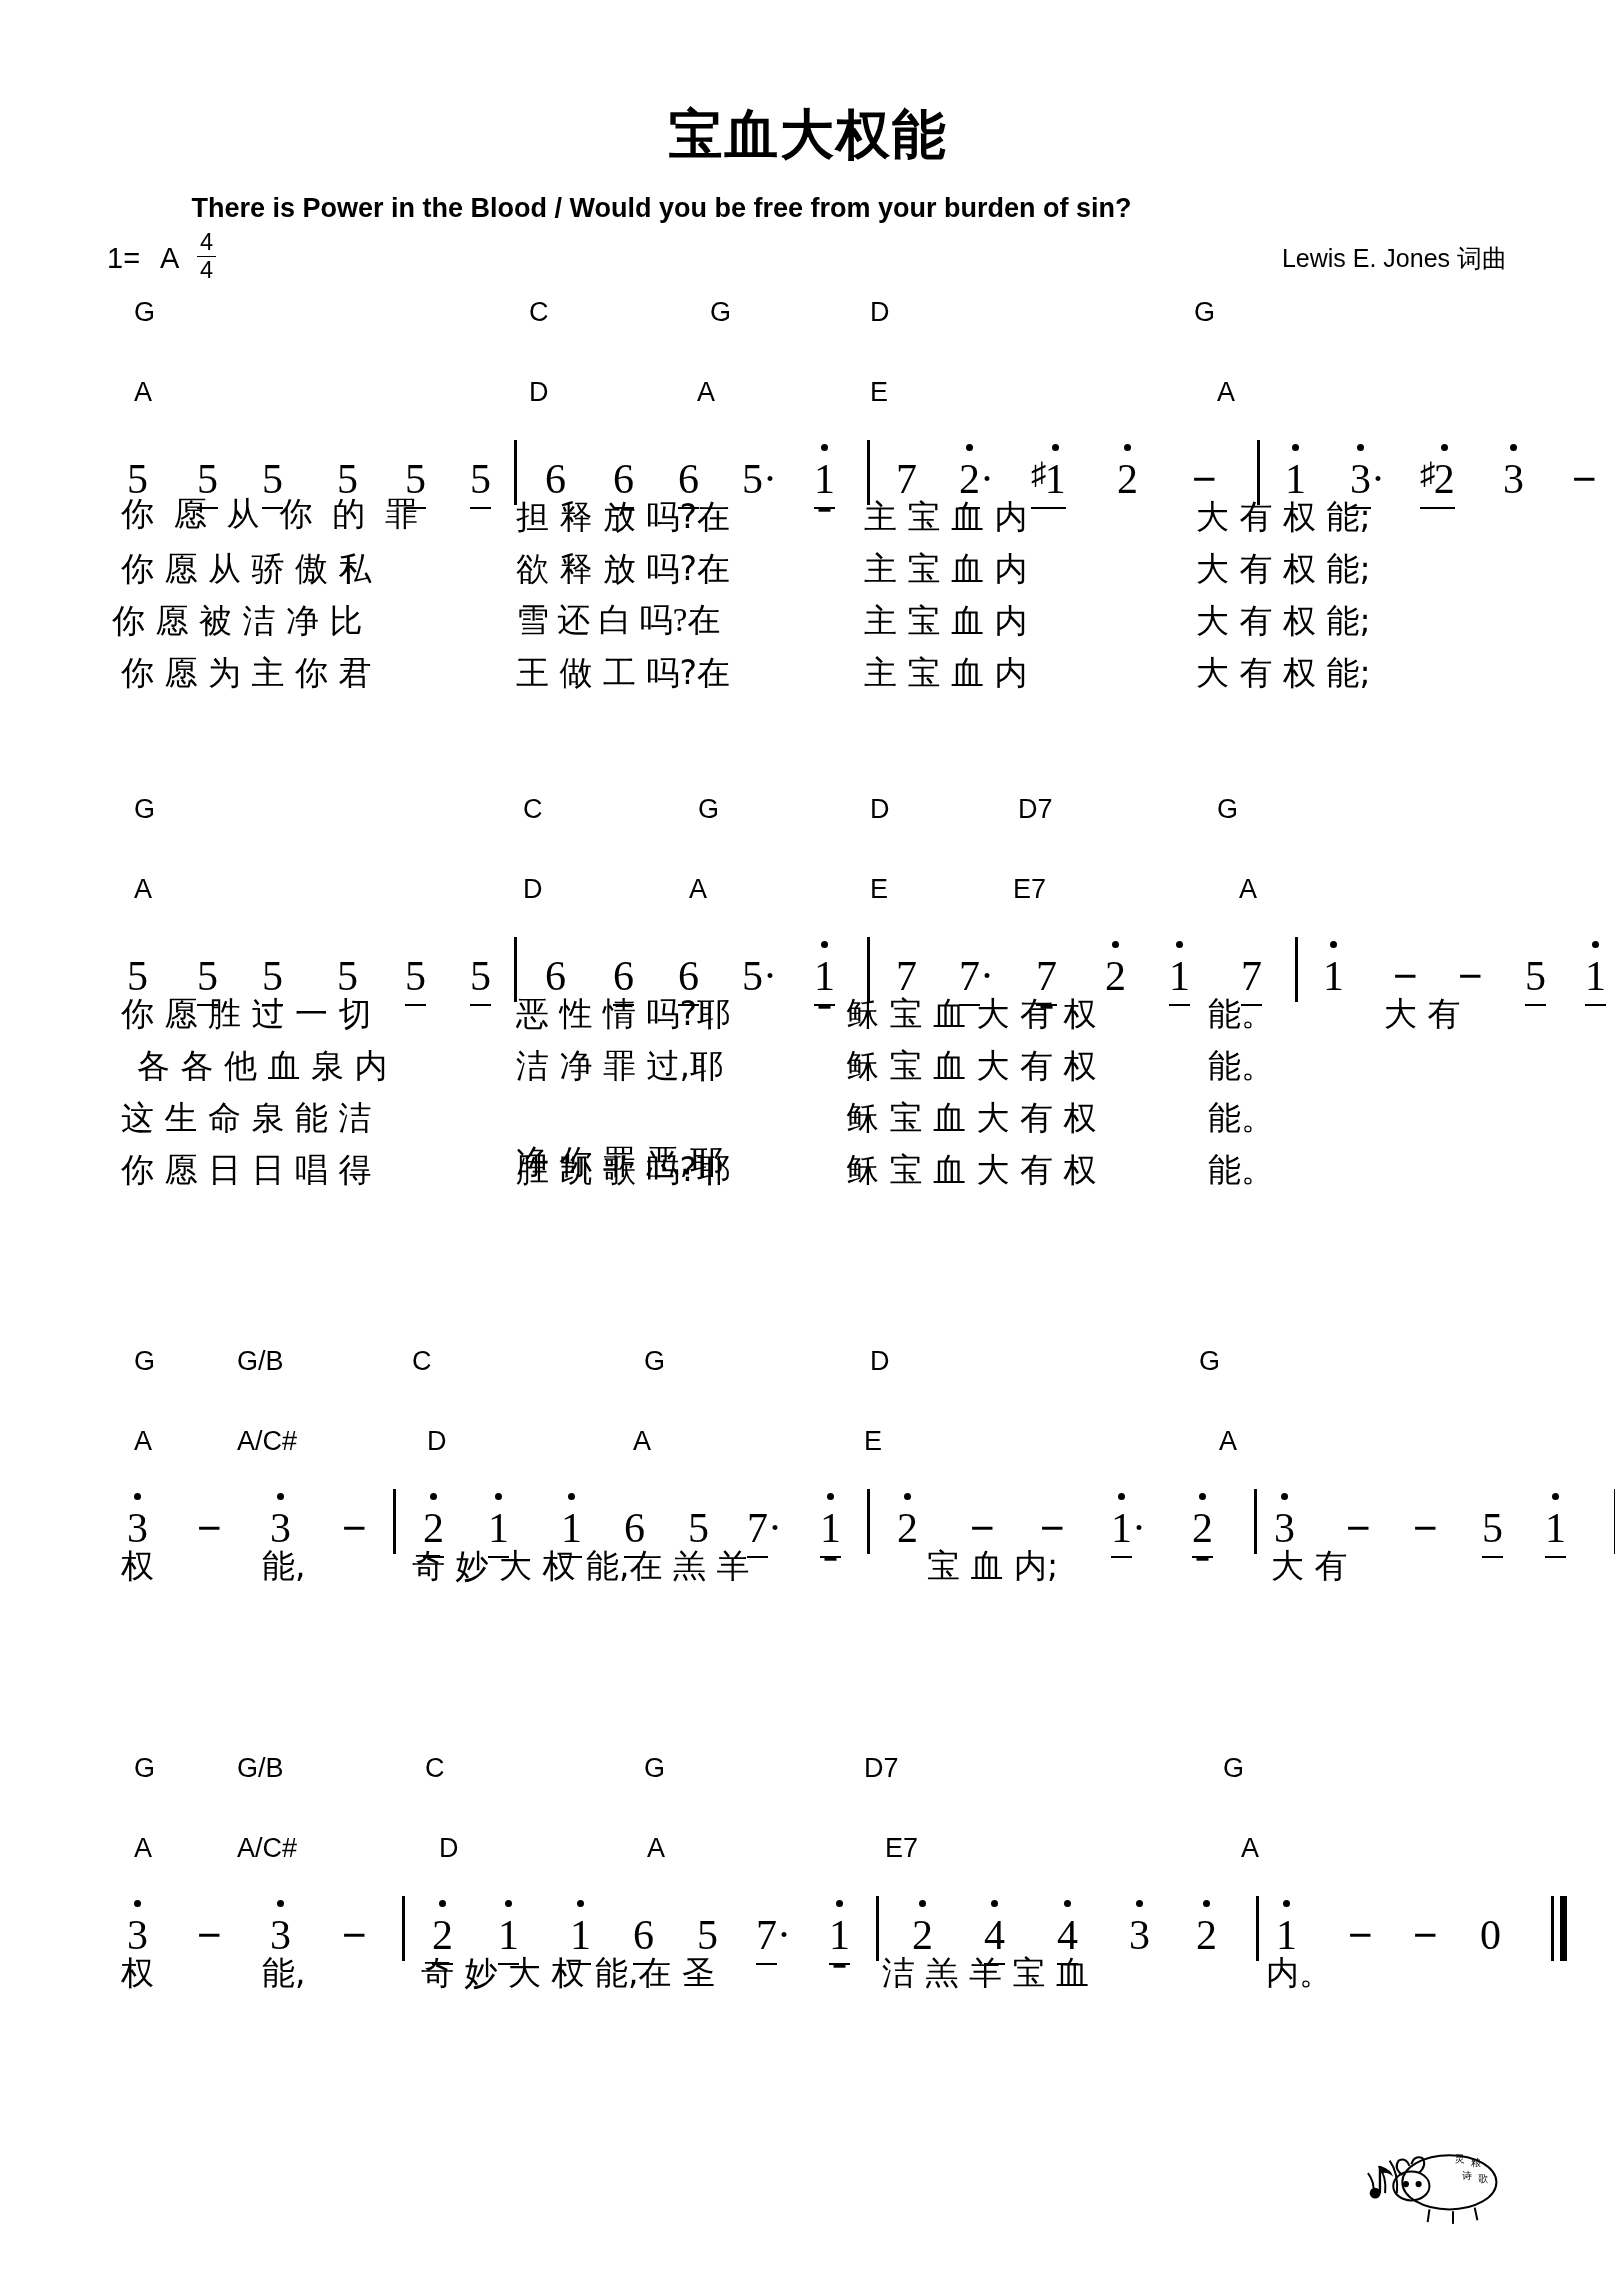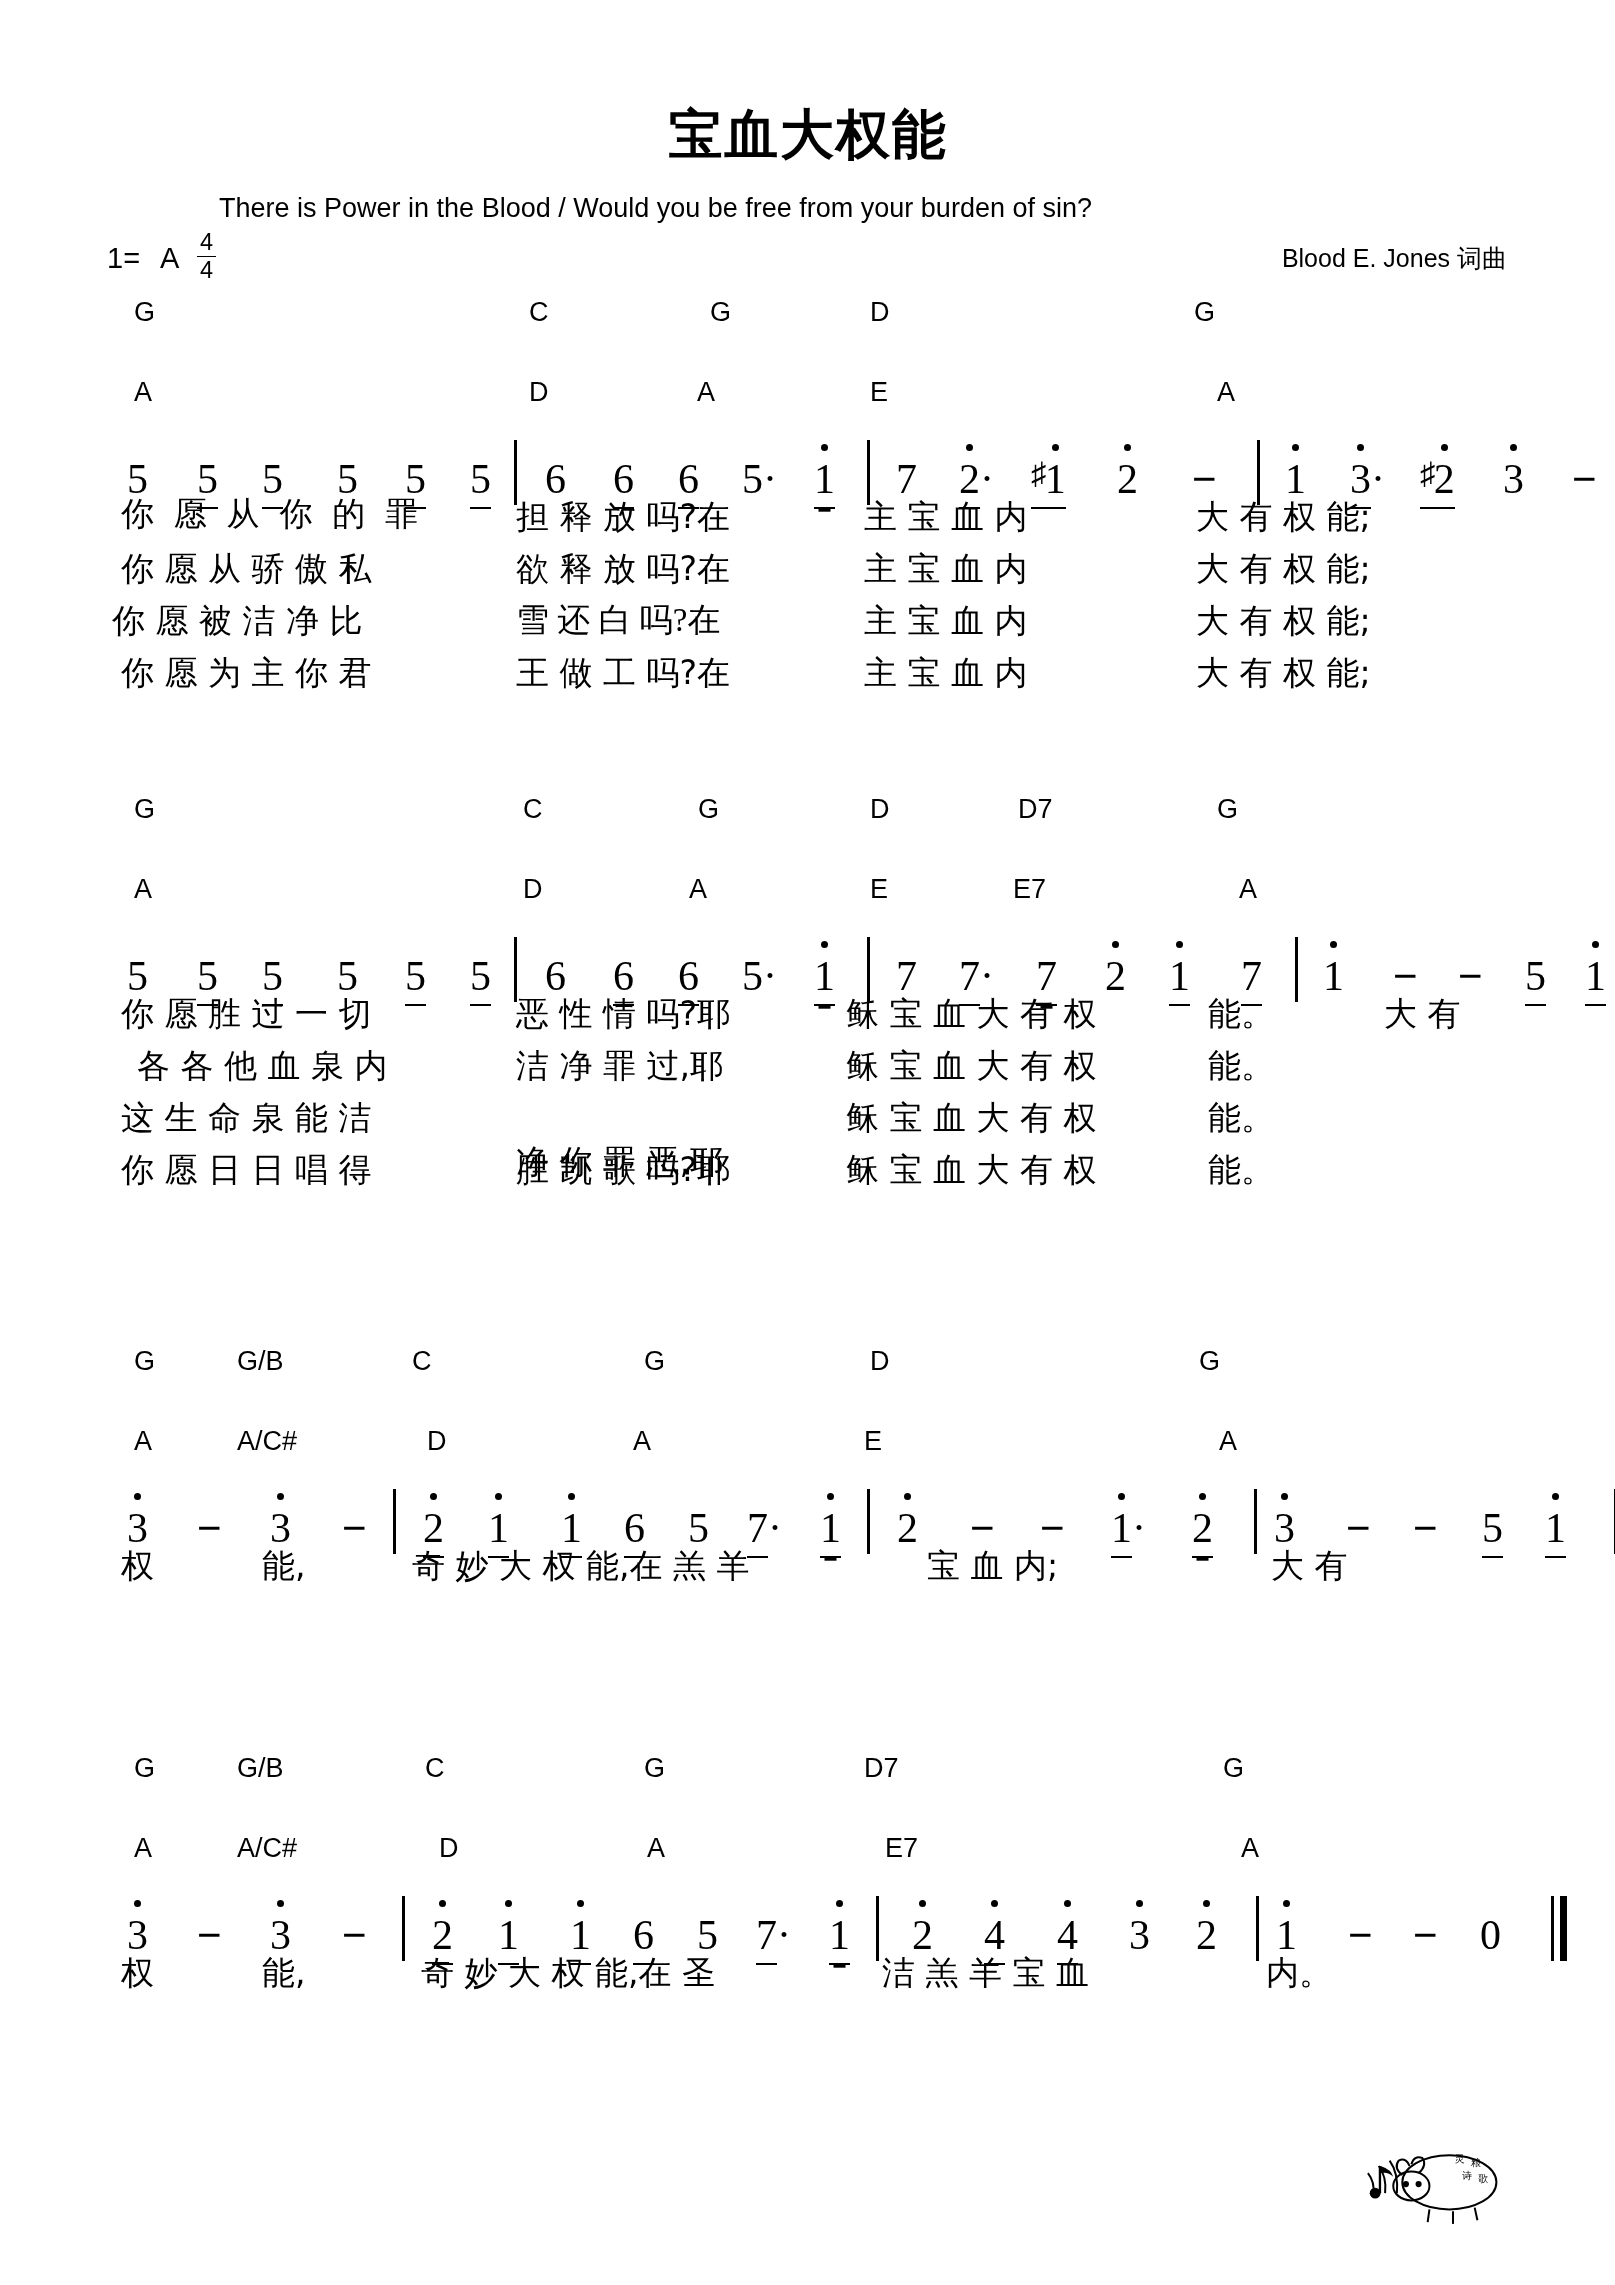--- a/index.html
+++ b/index.html
@@ -29,25 +29,25 @@
     width: 1616px;
     text-align: center;
     font-size: 54px;
     font-weight: bold;
     letter-spacing: 1.8px;
     line-height: 1;
   }
   .subtitle {
     position: absolute;
     top: 195px;
-    left: 12px;
+    left: 18px;
     width: 1287px;
     text-align: center;
     font-size: 27px;
-    font-weight: normal;
+    font-weight: bold;
     line-height: 1;
   }
   .keyblock {
     position: absolute;
     top: 232px;
     left: 107px;
     display: flex;
     align-items: center;
     font-size: 29px;
     line-height: 1;
@@ -181,21 +181,21 @@
 
   <div class="keyblock">
     <span class="eq">1=</span>
     <span class="keyname">A</span>
     <span class="meter">
       <span class="num">4</span>
       <span class="den">4</span>
     </span>
   </div>
 
-  <div class="credit">Blood E. Jones 词曲</div>
+  <div class="credit">Lewis E. Jones 词曲</div>
 
   <div id="systems-host">
       <div class="system" style="top: 299px;">
         <div class="chordrow">
           <span class="chord" style="left: 134px;">G</span>
           <span class="chord" style="left: 529px;">C</span>
           <span class="chord" style="left: 710px;">G</span>
           <span class="chord" style="left: 870px;">D</span>
           <span class="chord" style="left: 1194px;">G</span>
         </div>

